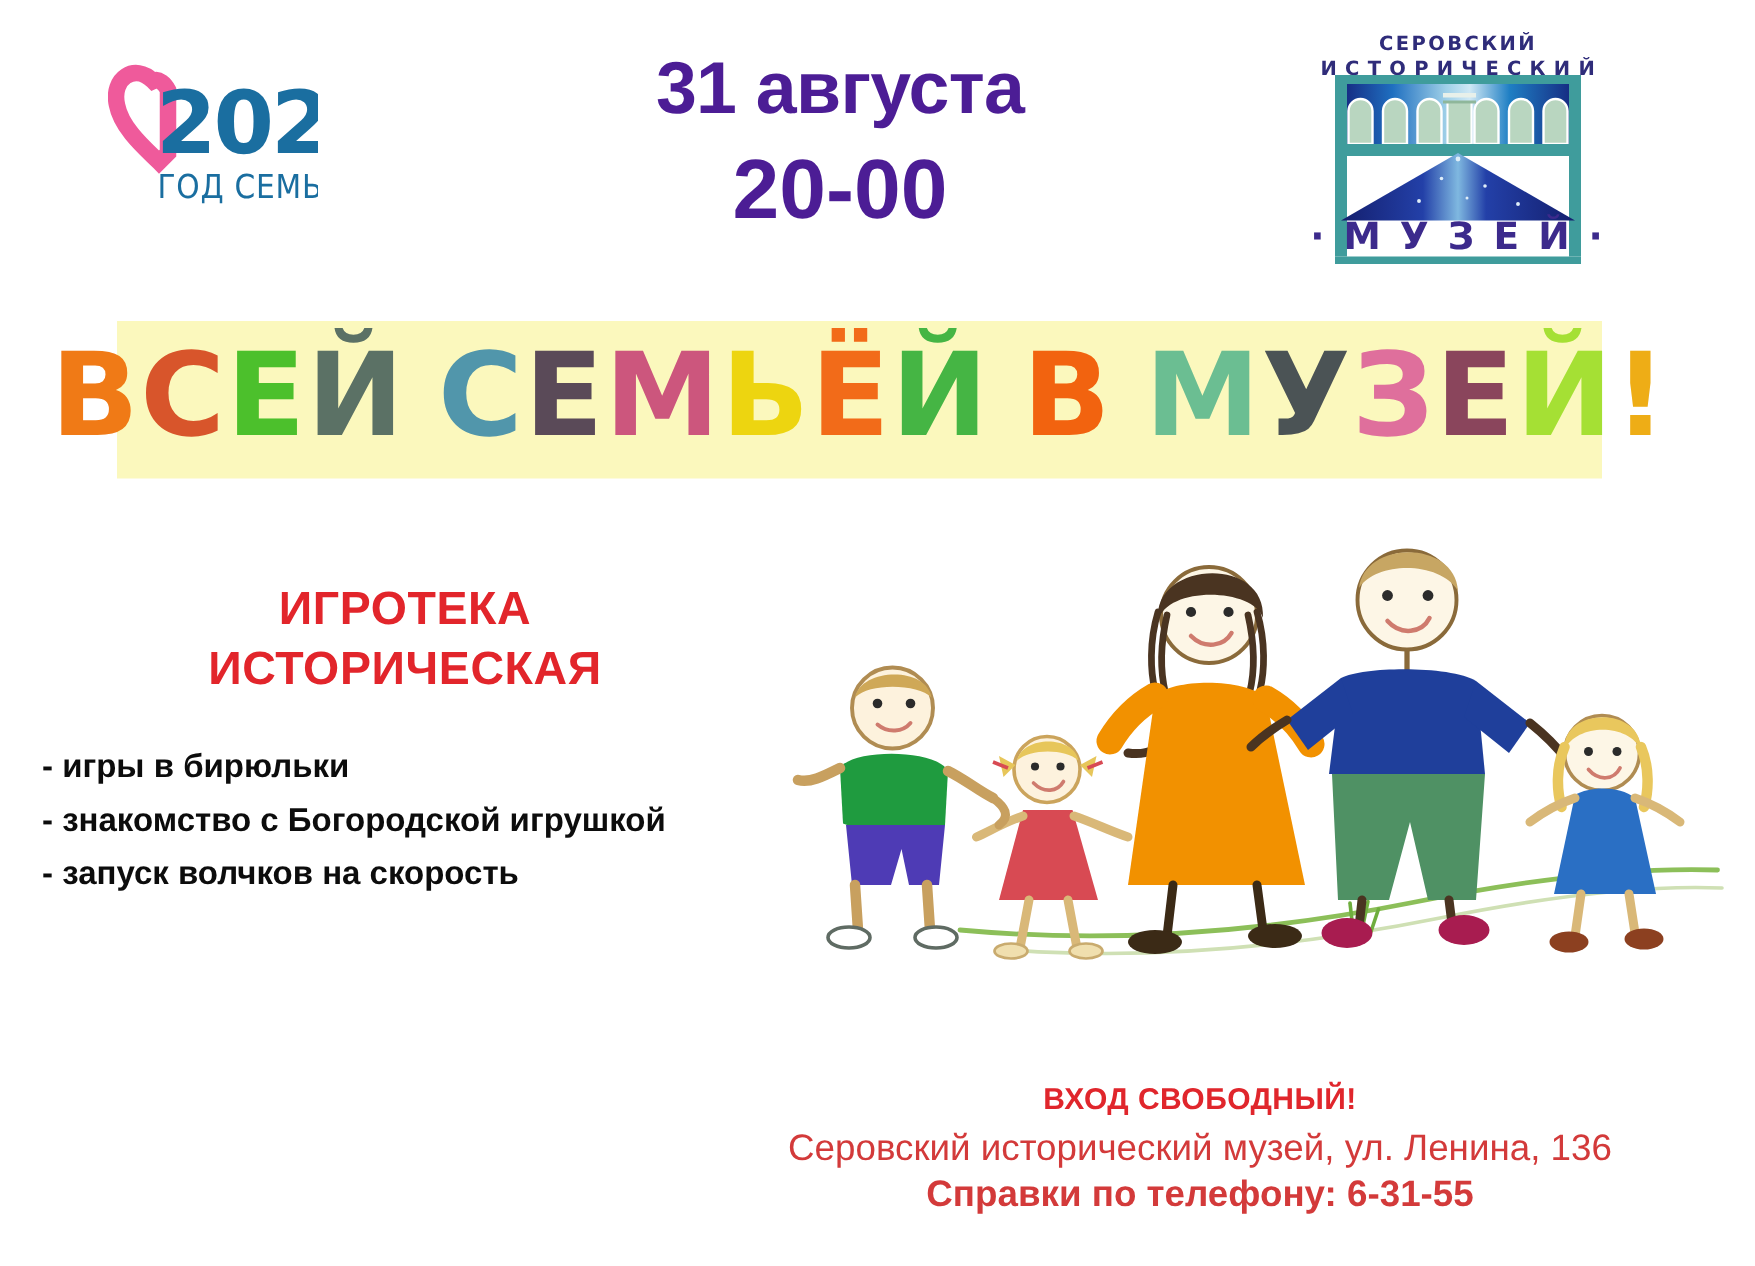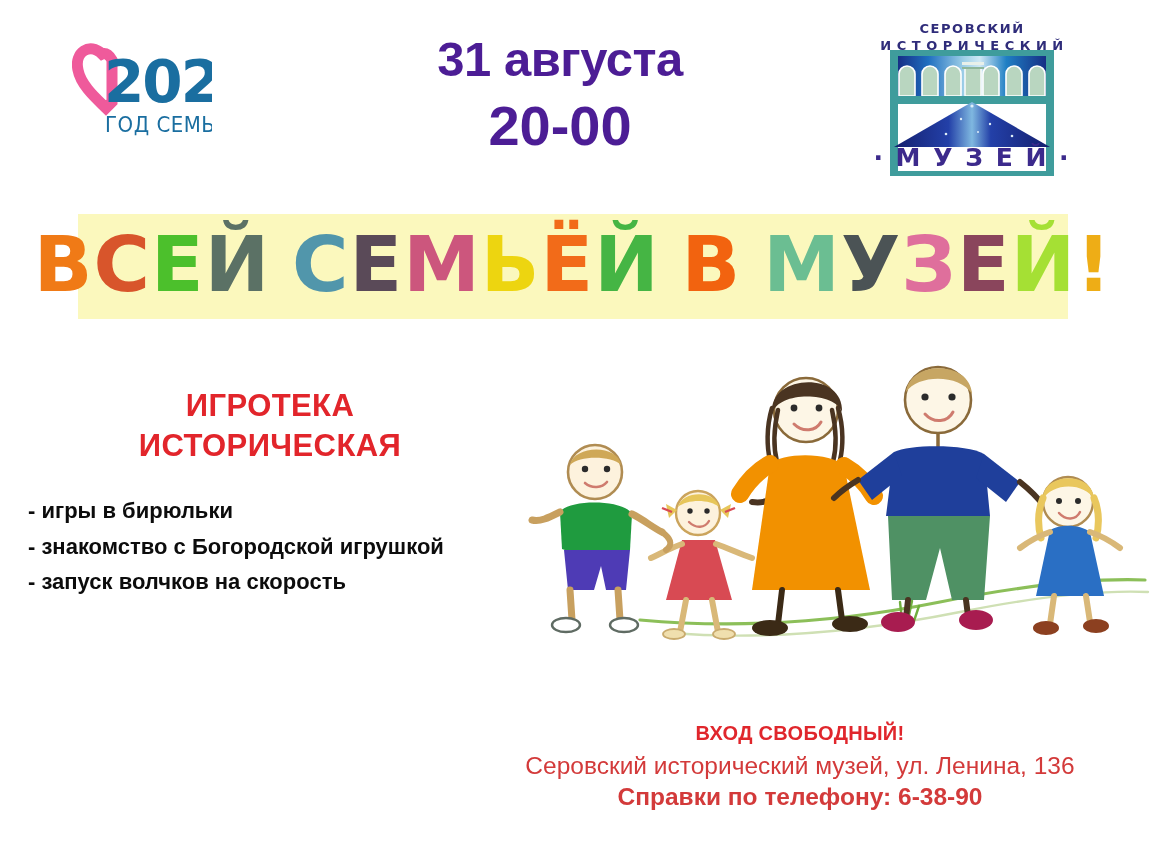--- a/index.html
+++ b/index.html
@@ -346,16 +346,16 @@
 
       <g fill="none" stroke-linecap="round">
         <path d="M142 180 C150 186, 154 192, 146 198" stroke="#c8a05f" stroke-width="6"></path>
       </g>
     </svg>
   </div>
 
   <div id="footer">
     <div id="entry-free">ВХОД СВОБОДНЫЙ!</div>
     <div id="museum-address">Серовский исторический музей, ул. Ленина, 136</div>
-    <div id="museum-phone">Справки по телефону: 6-38-90</div>
+    <div id="museum-phone">Справки по телефону: 6-31-55</div>
   </div>
 
 </div>
 
 </body></html>

